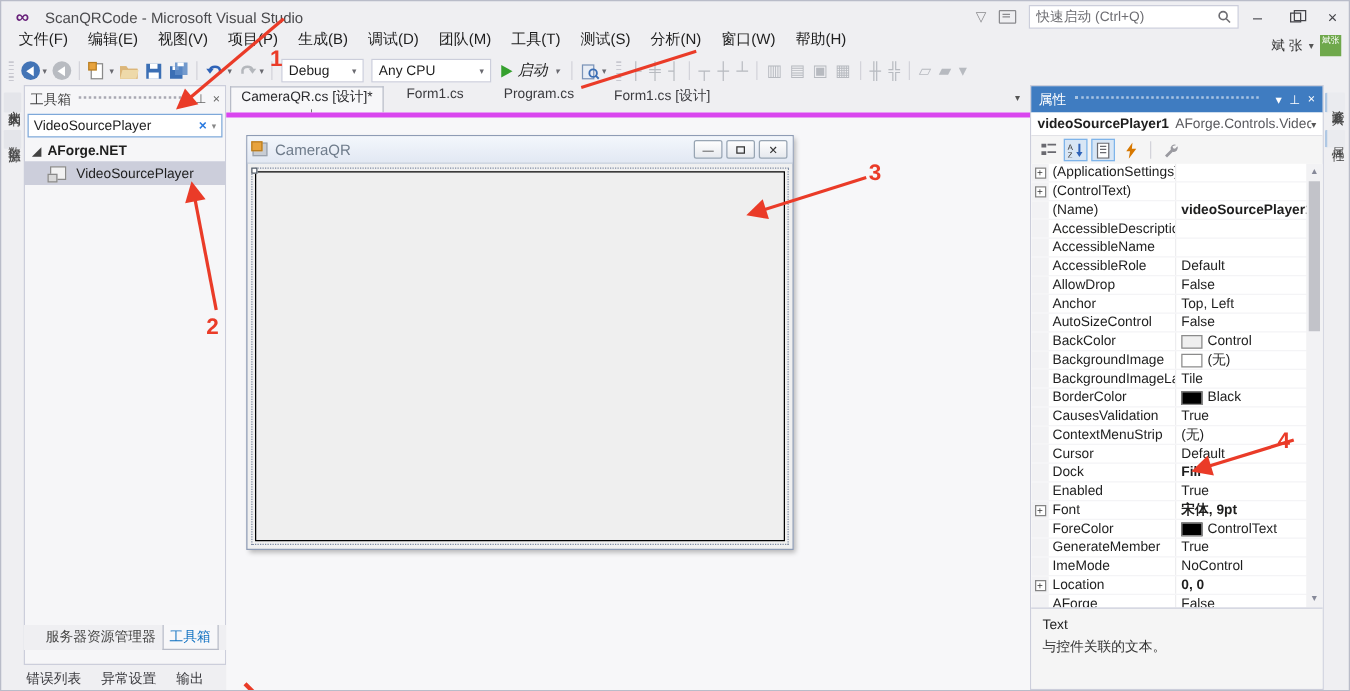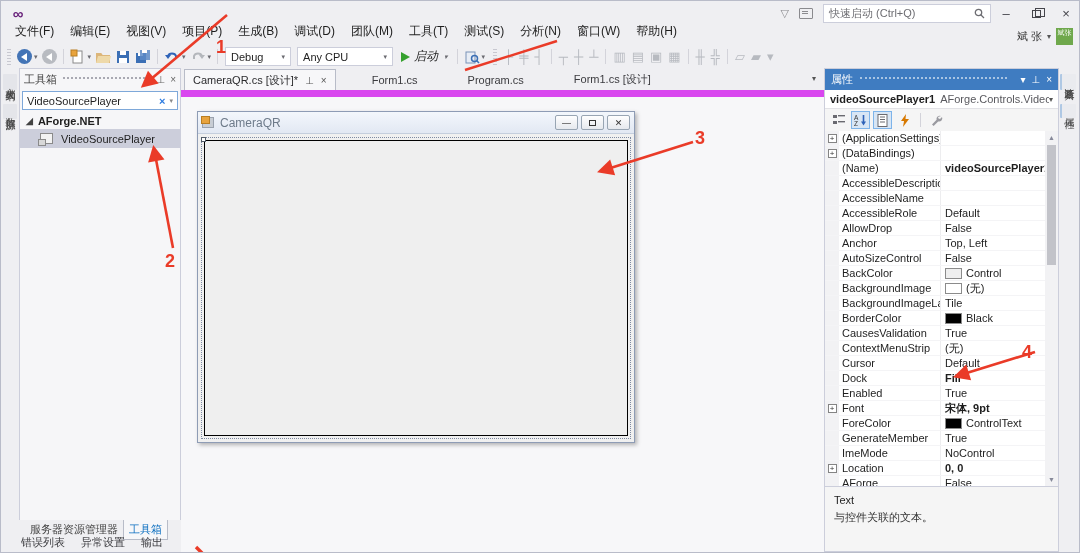--- a/index.html
+++ b/index.html
@@ -63,36 +63,36 @@
   .searchbox .sv { flex:1; font-size:11px; color:#1E1E1E; }
   .searchbox .clr { color:#2C7BE0; font-size:11px; font-weight:bold; margin-right:4px; }
   .searchbox .scaret { font-size:7px; color:#888; }
   .tbxgroup { display:flex; align-items:center; font-size:11px; font-weight:bold; color:#1E1E1E; padding:3px 4px 2px 6px; gap:5px; }
   .expglyph { font-size:9px; color:#424242; }
   .tbxitem { display:flex; align-items:center; gap:8px; height:19px; padding-left:20px; font-size:11px; color:#1E1E1E; }
   .tbxitem.active { background:#CCCEDB; }
   .ctl-ic { width:13px; height:11px; border:1px solid #8A8A8A; background:#F2F2F2; position:relative; }
   .ctl-ic:after { content:""; position:absolute; left:-3px; bottom:-3px; width:6px; height:5px; border:1px solid #8A8A8A; background:#D8D8D8; }
   #toolbox-tabs { position:absolute; left:18px; bottom:0px; width:162px; height:20px; display:flex; align-items:flex-start; padding-left:6px; background:#EFEFF2; }
-  #toolbox-tabs { bottom:12px; }
+  #toolbox-tabs { bottom:32px;justify-content:center; }
   .btab { font-size:11px; color:#444; padding:2px 5px; }
   .btab.active { color:#0E70C0; background:#F7F7F9; border:1px solid #B8BCC8; border-top:none; }
 
   
   #bottombar { position:absolute; left:20px; bottom:0px; height:17px; display:flex; gap:16px; }
   #bottombar .bbt { font-size:11px; color:#3B3B3F; }
 
   
   #docarea { position:absolute; left:180px; top:67px; width:643px; bottom:0; background:#EFEFF2; }
   .tabstrip { height:22px; display:flex; align-items:flex-end; padding-left:3px; position:relative; }
-  .dtab { height:21px; display:flex; align-items:center; padding:0 14px; font-size:11px; color:#3B3B3F; margin-right:22px; }
+  .dtab { height:21px; display:flex; align-items:center; padding:0 14px; font-size:11px; color:#3B3B3F; margin-right:4px;flex-direction:column; }
   .dtab.active { background:#F7F7F9; border:1px solid #B8BCC8; border-bottom:none; padding:0 8px; color:#2B2B2E; }
   .dtab .pin, .dtab .tclose { margin-left:7px; color:#555; font-size:10px; }
   .tab-dd { position:absolute; right:8px; top:6px; font-size:8px; color:#555; }
-  #surface { position:absolute; left:0; right:0; top:22px; bottom:0; background:#F7F7F9; border-top:7px solid #d946ef; }
+  #surface { position:absolute; left:0; right:0; top:22px; bottom:0; background:#F7F7F9; border-top:4px solid #d946ef; }
 
   
   #dform { position:absolute; left:16px; top:14px; width:438px; height:332px; background:#F0F0F0; border:1px solid #8E9CB5; box-shadow:2px 2px 4px rgba(0,0,0,0.28); }
   #dform-title { height:22px; background:linear-gradient(#F3F7FC,#E2E8F3); border-bottom:1px solid #C4CEDD; display:flex; align-items:center; padding:0 4px; }
   .form-ic { width:12px; height:11px; background:#C8CDD4; border:1px solid #9AA2AE; position:relative; margin-right:6px; }
   .form-ic:before { content:""; position:absolute; left:-2px; top:-2px; width:7px; height:6px; background:#E8A33D; border:1px solid #B97E22; }
   #dform-title .ftext { font-size:12px; color:#6E7B8A; flex:1; }
   .fbtn { width:23px; height:15px; border:1px solid #98A5B3; border-radius:2px; background:linear-gradient(#FEFEFE,#E6E9EE); display:flex; align-items:center; justify-content:center; margin-left:3px; color:#333; font-size:9px; }
   .fmax-glyph { width:7px; height:6px; border:1px solid #333; }
   #dform-client { position:absolute; left:3px; right:3px; top:25px; bottom:3px; border:1px dotted #7E8AA2; }
@@ -135,20 +135,21 @@
 
   
   #overlay { position:absolute; left:0; top:0; width:1080px; height:553px; pointer-events:none; z-index:99; }
   #overlay text { font-family:"Liberation Sans",sans-serif; font-weight:bold; font-size:18px; }
 </style>
 </head>
 <body>
 
 <div id="titlebar">
   <span class="vslogo">∞</span>
+  <span class="apptitle">ScanQRCode - Microsoft Visual Studio</span>
   <span class="tb-spacer"></span>
   <span class="funnel">▽</span>
   <span class="feedback-ic"></span>
   <div class="quicklaunch">
     <span class="ph">快速启动 (Ctrl+Q)</span>
     <svg width="11" height="11" viewBox="0 0 11 11">
         <circle cx="4.5" cy="4.5" r="3.2" fill="none" stroke="#6D6D72" stroke-width="1.3"></circle>
         <line x1="7" y1="7" x2="10" y2="10" stroke="#6D6D72" stroke-width="1.3"></line>
       </svg>
   </div>
@@ -471,21 +472,21 @@
         <span class="pval">
 
           <span class="pvtext"></span>
         </span>
       </div>
 
       <div class="prow">
         <span class="pgut">
           <span class="expbox">+</span>
         </span>
-        <span class="plabel">(DataBindings)</span>
+        <span class="plabel">(ControlText)</span>
         <span class="pval">
 
           <span class="pvtext"></span>
         </span>
       </div>
 
       <div class="prow">
         <span class="pgut"></span>
         <span class="plabel">(Name)</span>
         <span class="pval">

